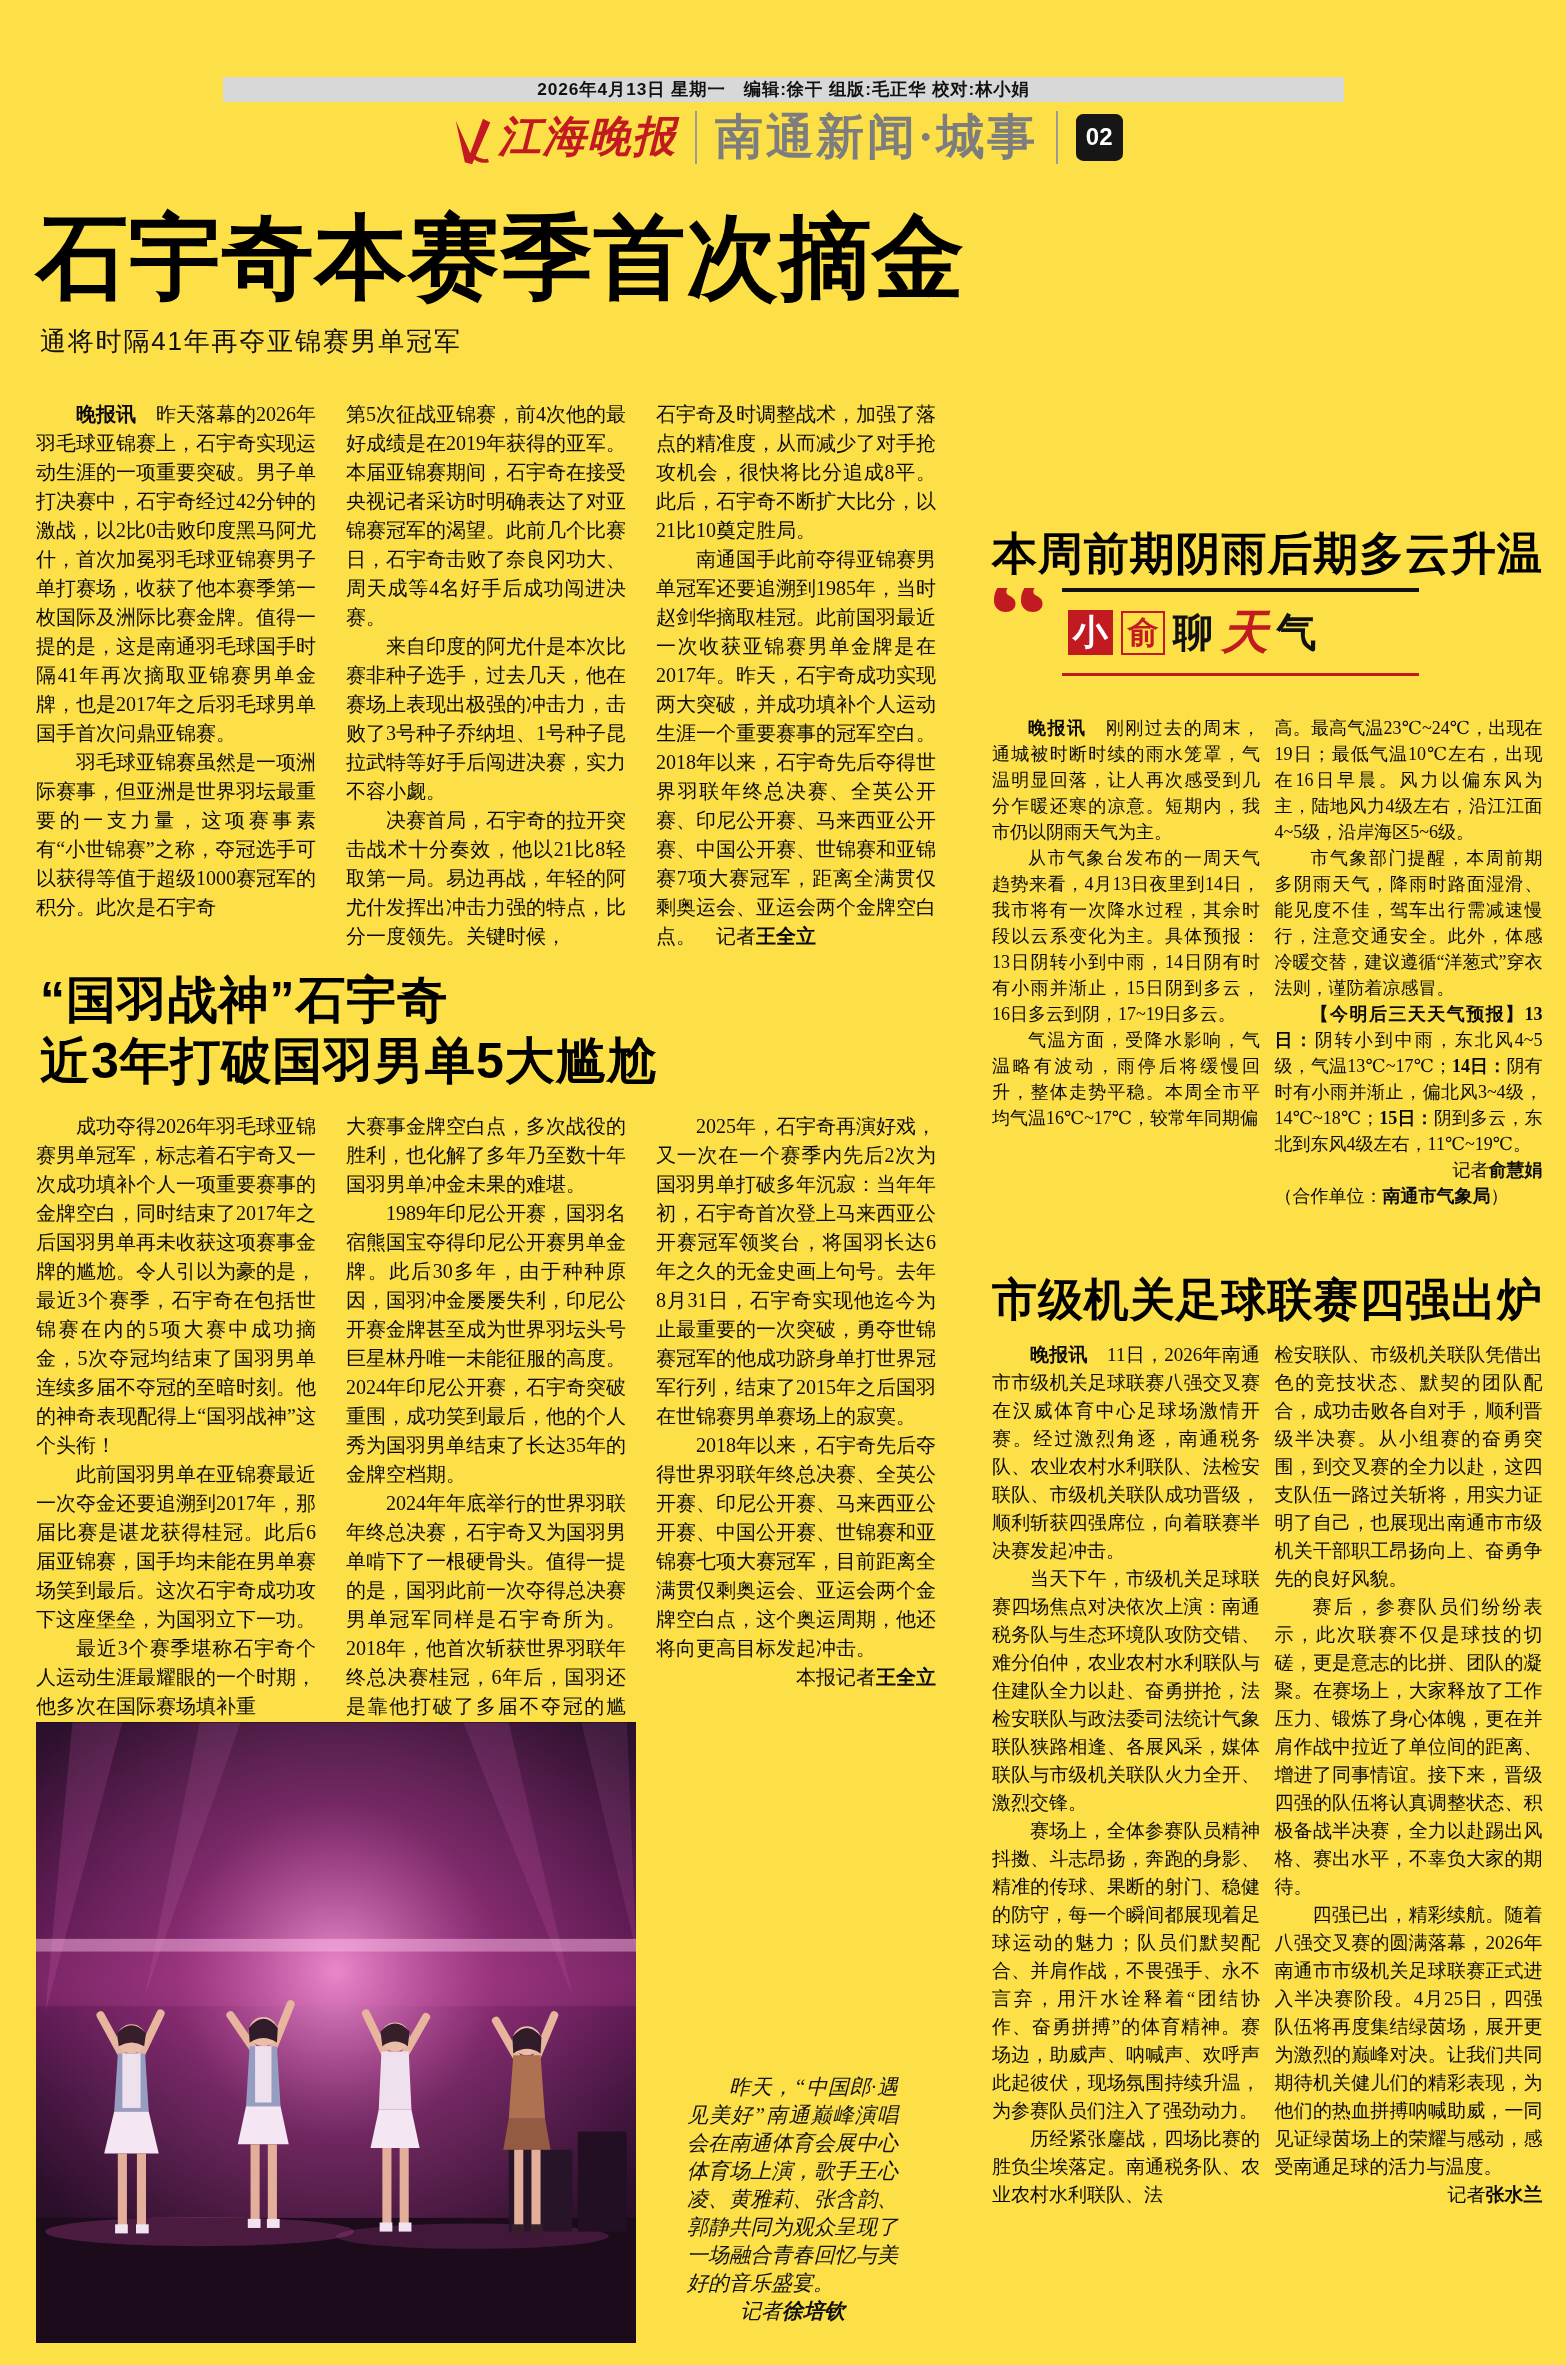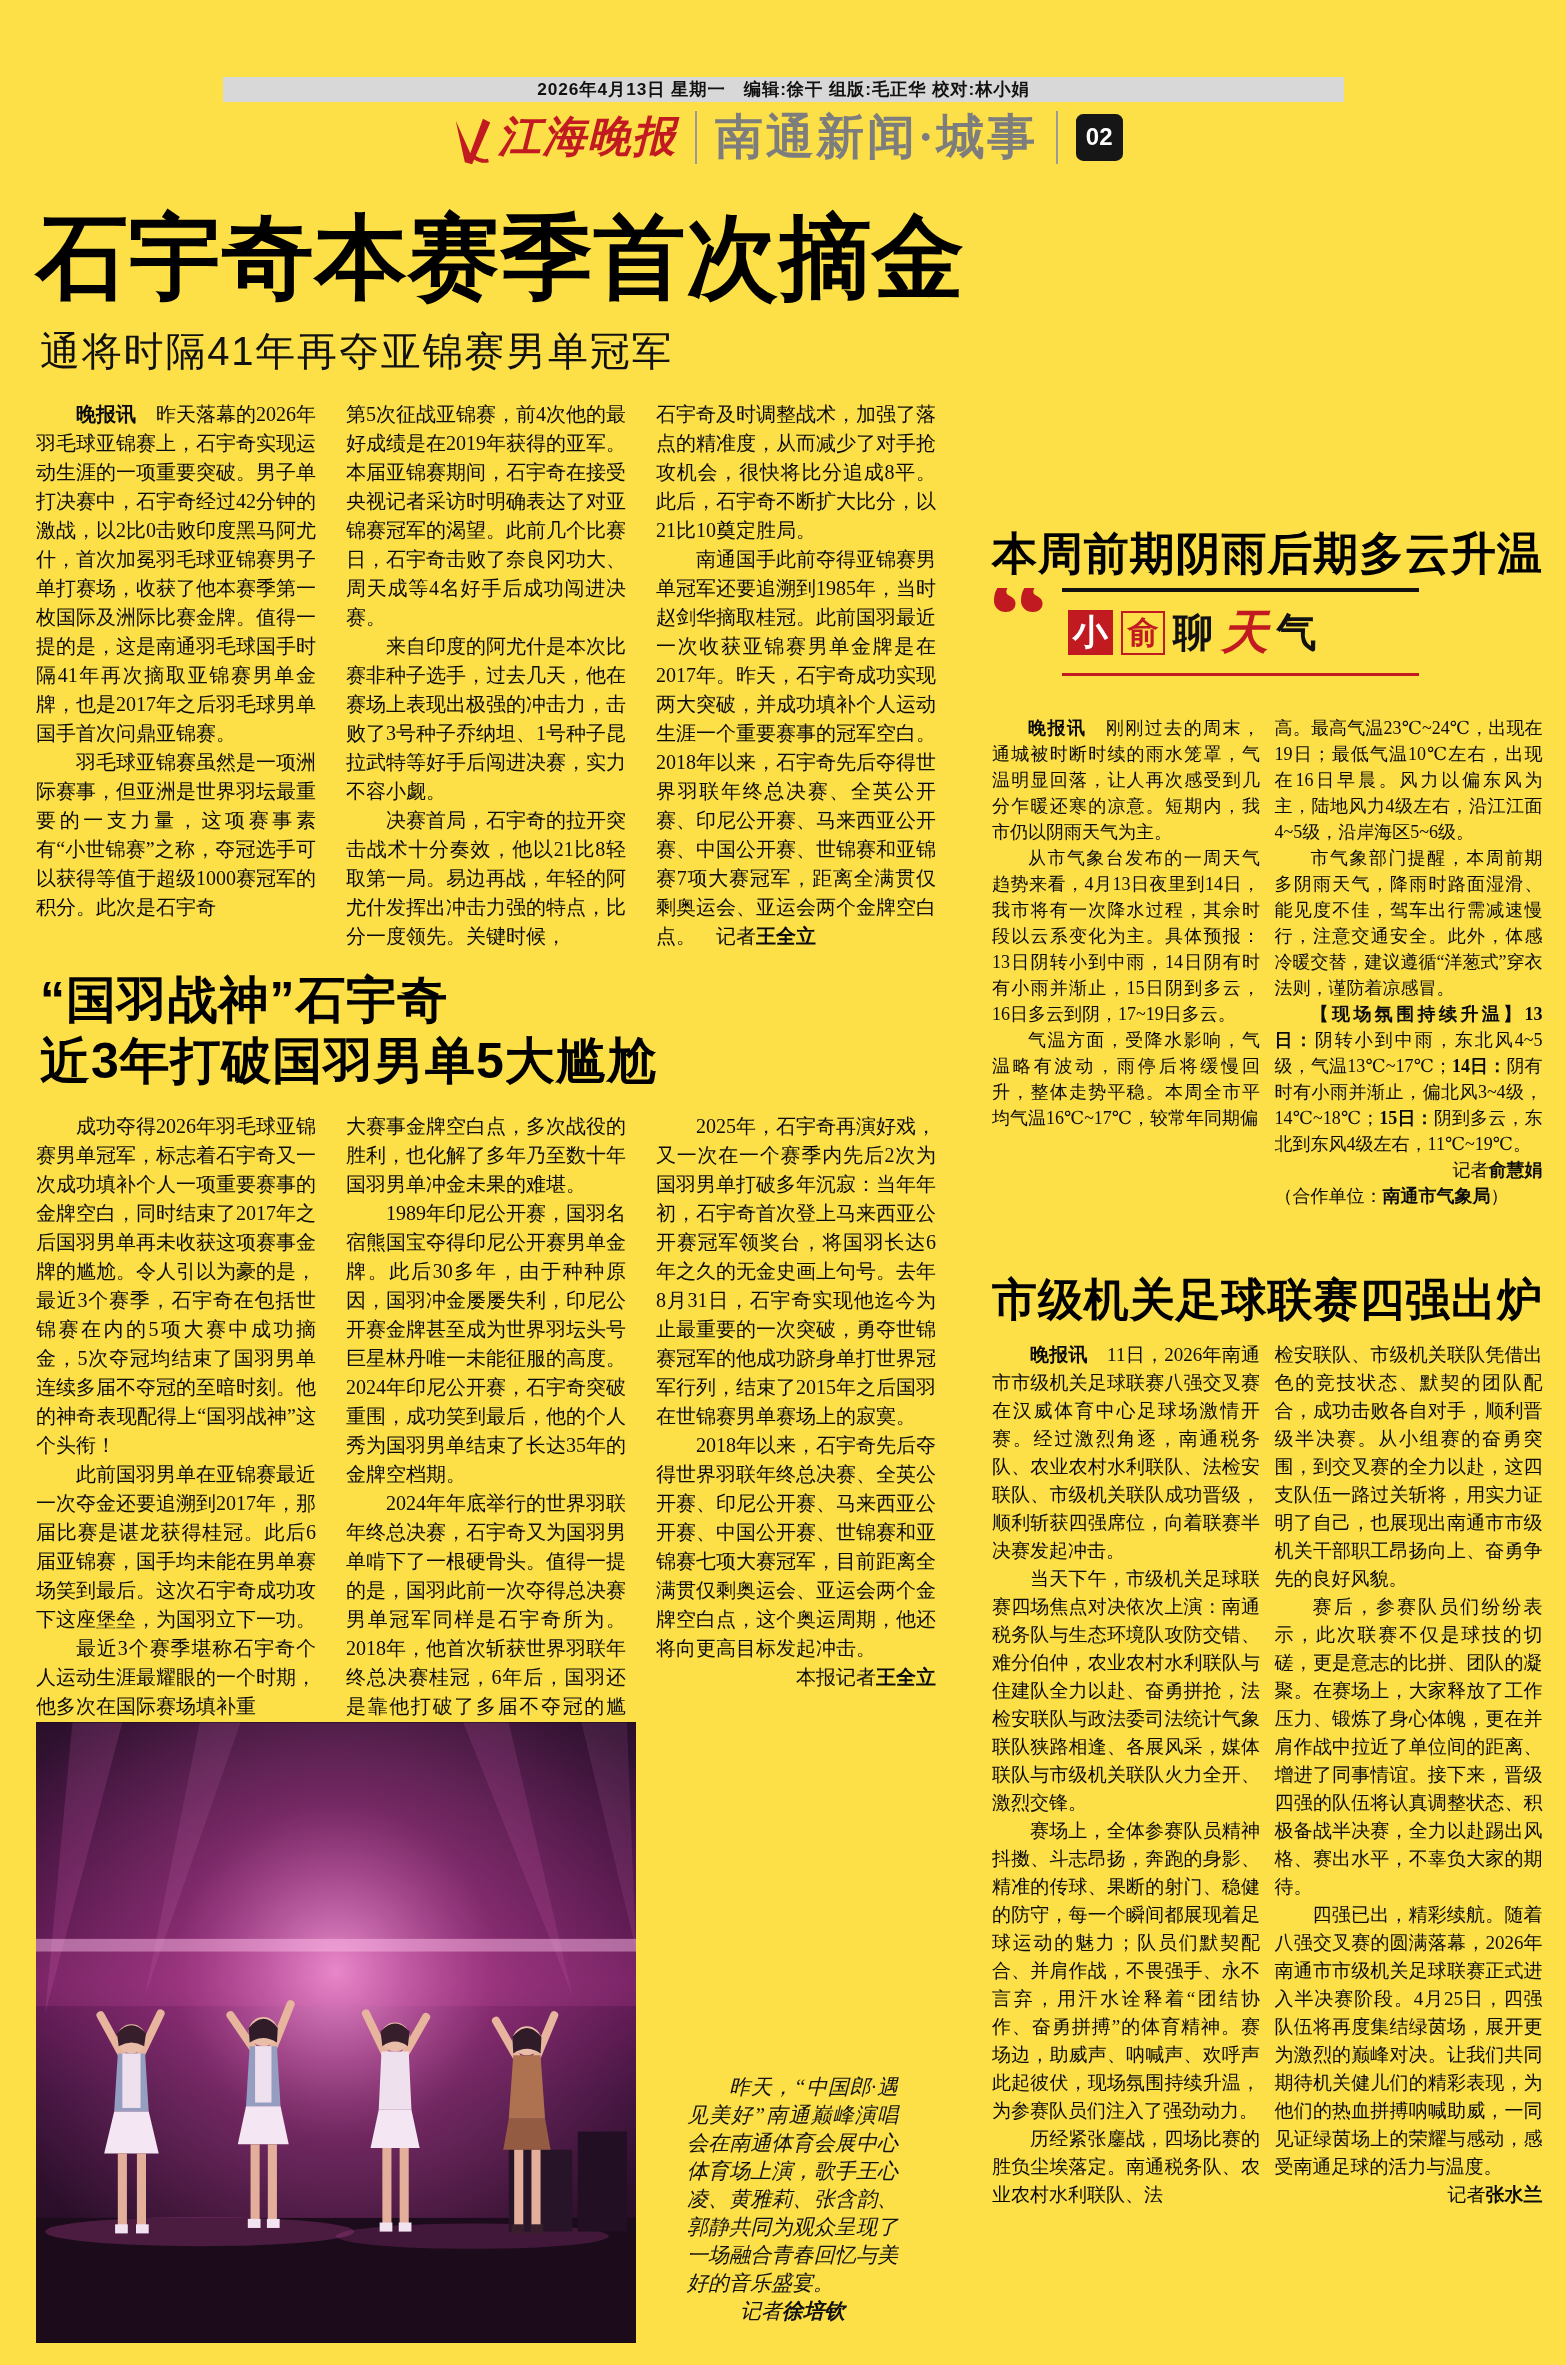--- a/index.html
+++ b/index.html
@@ -14,21 +14,21 @@
   .logo{display:flex;align-items:flex-end;gap:3.6px;}
   .logo-text{font-size:43px;font-weight:800;font-style:italic;color:#c11a21;letter-spacing:1.8px;font-family:"Liberation Serif","DejaVu Serif",serif;}
   .mh-div{width:1.8px;height:53px;background:#9a9a9a;}
   .section-title{font-size:48px;font-weight:800;color:#7d7d7d;letter-spacing:2.7px;font-family:"Liberation Serif","DejaVu Serif",serif;}
   .pagenum{width:47px;height:47px;background:#161616;color:#fff;border-radius:7.3px;display:flex;align-items:center;justify-content:center;
            font-family:"Liberation Sans","DejaVu Sans",sans-serif;font-size:24px;font-weight:700;}
   
   .headline{position:absolute;left:36px;top:202px;margin:0;font-family:"Liberation Sans","DejaVu Sans",sans-serif;
             font-size:92px;line-height:1.2;font-weight:900;color:#000;letter-spacing:0.9px;white-space:nowrap;}
   .subhead{position:absolute;left:40px;top:324px;font-family:"Liberation Sans","DejaVu Sans",sans-serif;
-           font-size:40px;font-weight:500;color:#111;letter-spacing:1.8px;}
+           font-size:26px;font-weight:500;color:#111;letter-spacing:1.8px;}
   .a2title{position:absolute;left:40px;top:970px;font-family:"Liberation Sans","DejaVu Sans",sans-serif;
            font-size:50px;line-height:61px;font-weight:800;color:#000;letter-spacing:0.9px;}
   .rtitle{position:absolute;left:992px;margin:0;font-family:"Liberation Sans","DejaVu Sans",sans-serif;
           font-size:45px;font-weight:700;color:#000;letter-spacing:0.9px;white-space:nowrap;}
   .wtitle{top:524px;text-align:right;}
   .ftitle{top:1270px;}
   
   .row{position:absolute;display:flex;overflow:hidden;}
   .a1{left:36px;top:400px;width:910px;height:559px;gap:30px;}
   .a2{left:36px;top:1112px;width:910px;height:604px;gap:30px;}
@@ -145,21 +145,21 @@
 
   <div class="row w">
     <div class="col">
         <p><b>晚报讯　</b><span>刚刚过去的周末，通城被时断时续的雨水笼罩，气温明显回落，让人再次感受到几分乍暖还寒的凉意。短期内，我市仍以阴雨天气为主。</span></p>
         <p><span>从市气象台发布的一周天气趋势来看，4月13日夜里到14日，我市将有一次降水过程，其余时段以云系变化为主。具体预报：13日阴转小到中雨，14日阴有时有小雨并渐止，15日阴到多云，16日多云到阴，17~19日多云。</span></p>
         <p><span>气温方面，受降水影响，气温略有波动，雨停后将缓慢回升，整体走势平稳。本周全市平均气温16℃~17℃，较常年同期偏</span></p>
       </div>
     <div class="col">
         <p class="ni"><span>高。最高气温23℃~24℃，出现在19日；最低气温10℃左右，出现在16日早晨。风力以偏东风为主，陆地风力4级左右，沿江江面4~5级，沿岸海区5~6级。</span></p>
         <p><span>市气象部门提醒，本周前期多阴雨天气，降雨时路面湿滑、能见度不佳，驾车出行需减速慢行，注意交通安全。此外，体感冷暖交替，建议遵循“洋葱式”穿衣法则，谨防着凉感冒。</span></p>
-        <p><b>【现场氛围持续升温】</b><b>13日：</b><span>阴转小到中雨，东北风4~5级，气温13℃~17℃；</span><b>14日：</b><span>阴有时有小雨并渐止，偏北风3~4级，14℃~18℃；</span><b>15日：</b><span>阴到多云，东北到东风4级左右，11℃~19℃。</span></p>
+        <p><b>【今明后三天天气预报】</b><b>13日：</b><span>阴转小到中雨，东北风4~5级，气温13℃~17℃；</span><b>14日：</b><span>阴有时有小雨并渐止，偏北风3~4级，14℃~18℃；</span><b>15日：</b><span>阴到多云，东北到东风4级左右，11℃~19℃。</span></p>
         <p class="ni" style="text-align: right;"><span>记者</span><b>俞慧娟</b></p>
         <p class="ni"><span>（合作单位：</span><b>南通市气象局</b><span>）</span></p>
       </div>
   </div>
 
   <h2 class="rtitle ftitle">市级机关足球联赛四强出炉</h2>
 
   <div class="row f">
     <div class="col">
         <p><b>晚报讯　</b><span>11日，2026年南通市市级机关足球联赛八强交叉赛在汉威体育中心足球场激情开赛。经过激烈角逐，南通税务队、农业农村水利联队、法检安联队、市级机关联队成功晋级，顺利斩获四强席位，向着联赛半决赛发起冲击。</span></p>

